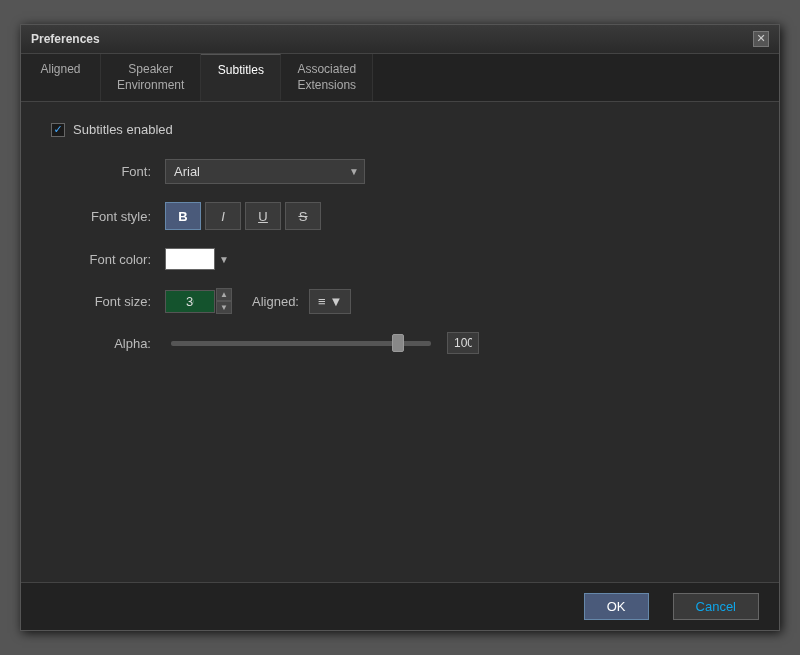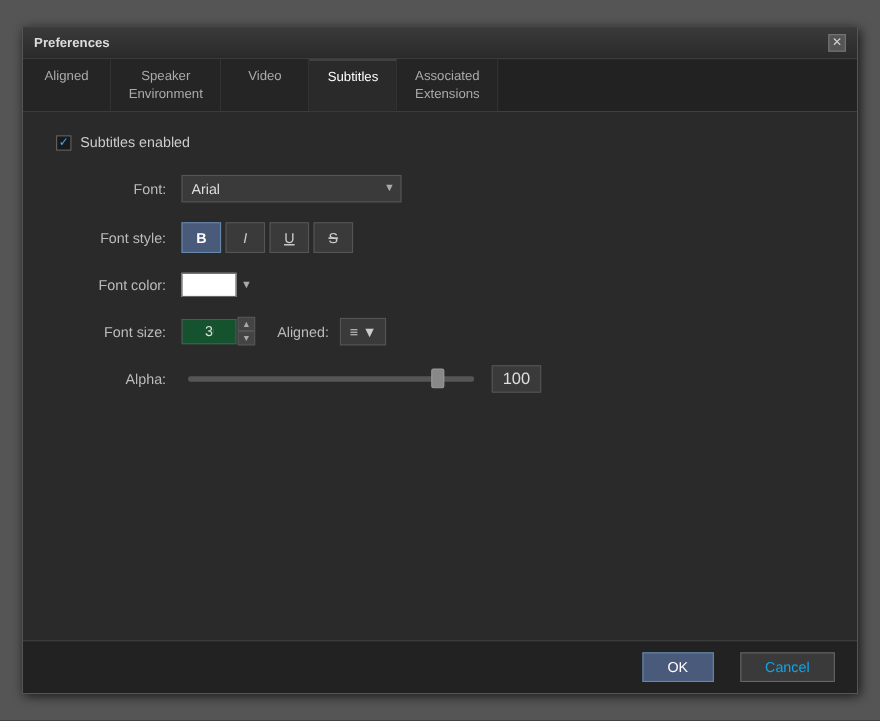--- a/index.html
+++ b/index.html
@@ -243,22 +243,22 @@
       top: -7px;
       left: 85%;
       cursor: pointer;
       border-radius: 2px;
     }
     .alpha-input {
       background: #3a3a3a;
       border: 1px solid #555;
       color: #ddd;
       padding: 3px 6px;
-      width: 45px;
-      font-size: 15px;
+      width: 32px;
+      font-size: 12px;
       text-align: center;
       margin-left: 10px;
     }
     .footer {
       display: flex;
       justify-content: flex-end;
       gap: 24px;
       padding: 10px 20px;
       background: #222;
       border-top: 1px solid #444;
@@ -290,23 +290,20 @@
       <span class="title-bar-text">Preferences</span>
       <div class="close-btn">✕</div>
     </div>
 
     <div class="tabs">
       <div class="tab">
         <span>Aligned</span>
       </div>
       <div class="tab">
         <span>Speaker<br>Environment</span>
-      </div>
-      <div class="tab">
-        <span>Video</span>
       </div>
       <div class="tab active">
         <span>Subtitles</span>
       </div>
       <div class="tab">
         <span>Associated<br>Extensions</span>
       </div>
     </div>
 
     <div class="content">

